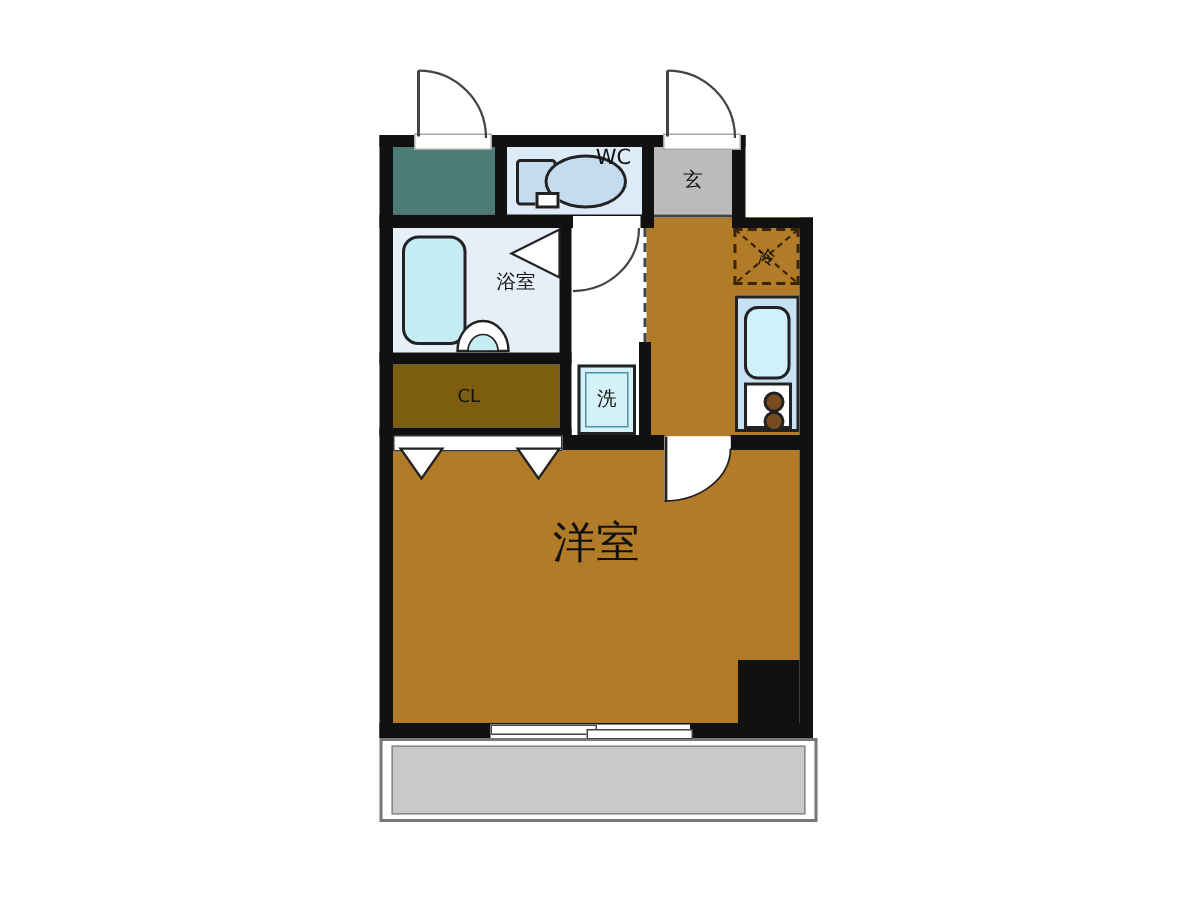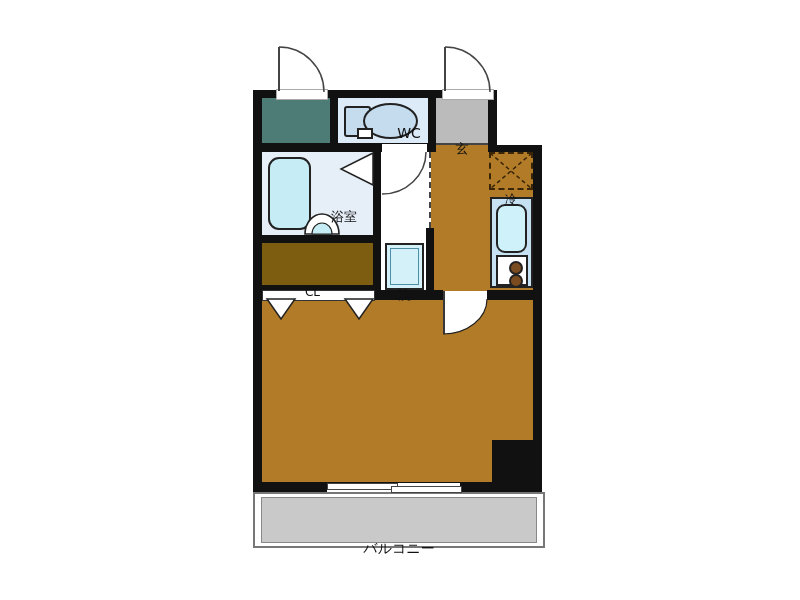--- a/index.html
+++ b/index.html
@@ -8,21 +8,21 @@
     font-family:"DejaVu Sans","Liberation Sans",sans-serif;color:#111;
     overflow:hidden;
   }
   .abs{position:absolute;box-sizing:border-box;}
   .wall{position:absolute;background:#111;z-index:20;}
   .fill{position:absolute;z-index:10;}
   .open{position:absolute;background:#fff;z-index:30;}
   .fix{position:absolute;z-index:40;box-sizing:border-box;}
   .lbl{
     position:absolute;z-index:60;display:flex;align-items:center;justify-content:center;
-    color:#111;line-height:1.05;text-align:center;white-space:nowrap;margin-top:28px;
+    color:#111;line-height:1.05;text-align:center;white-space:nowrap;
   }
   #fp-svg{position:absolute;left:0;top:0;z-index:50;pointer-events:none;}
 
   
   .mb-fill{background:#4d7c77;}
   .wc-fill{background:#dcebf7;}
   .gen-fill{background:#bbbbbb;}
   .bath-fill{background:#e6eef8;}
   .cl-fill{background:#7d5e11;}
   .hall-fill{background:#ffffff;}
@@ -146,18 +146,18 @@
     </g>
   </svg>
 
   <div class="lbl" style="left:390px;top:97px;width:38px;height:16px;font-size:14px;">WC</div>
   <div class="lbl" style="left:436px;top:98px;width:52px;height:45px;font-size:13px;">玄</div>
   <div class="lbl" style="left:316px;top:180px;width:56px;height:18px;font-size:13px;">浴室</div>
   <div class="lbl" style="left:262px;top:243px;width:101px;height:42px;font-size:12px;">CL</div>
   <div class="lbl" style="left:385px;top:243px;width:39px;height:47px;font-size:13px;">洗</div>
   <div class="lbl" style="left:489px;top:152px;width:44px;height:38px;font-size:12px;">冷</div>
 
+  <div class="lbl" style="left:300px;top:343px;width:195px;height:36px;font-size:29px;">洋室</div>
 
   <div class="abs balc-outer" style="left:253px;top:492px;width:292px;height:56px;z-index:5;"></div>
   <div class="abs balc-inner" style="left:261px;top:497px;width:276px;height:46px;z-index:6;"></div>
-  <div class="lbl" style="left:261px;top:497px;width:276px;height:46px;font-size:14px;z-index:7;">バルコニー</div>
 
 </div>
 
 </body></html>

